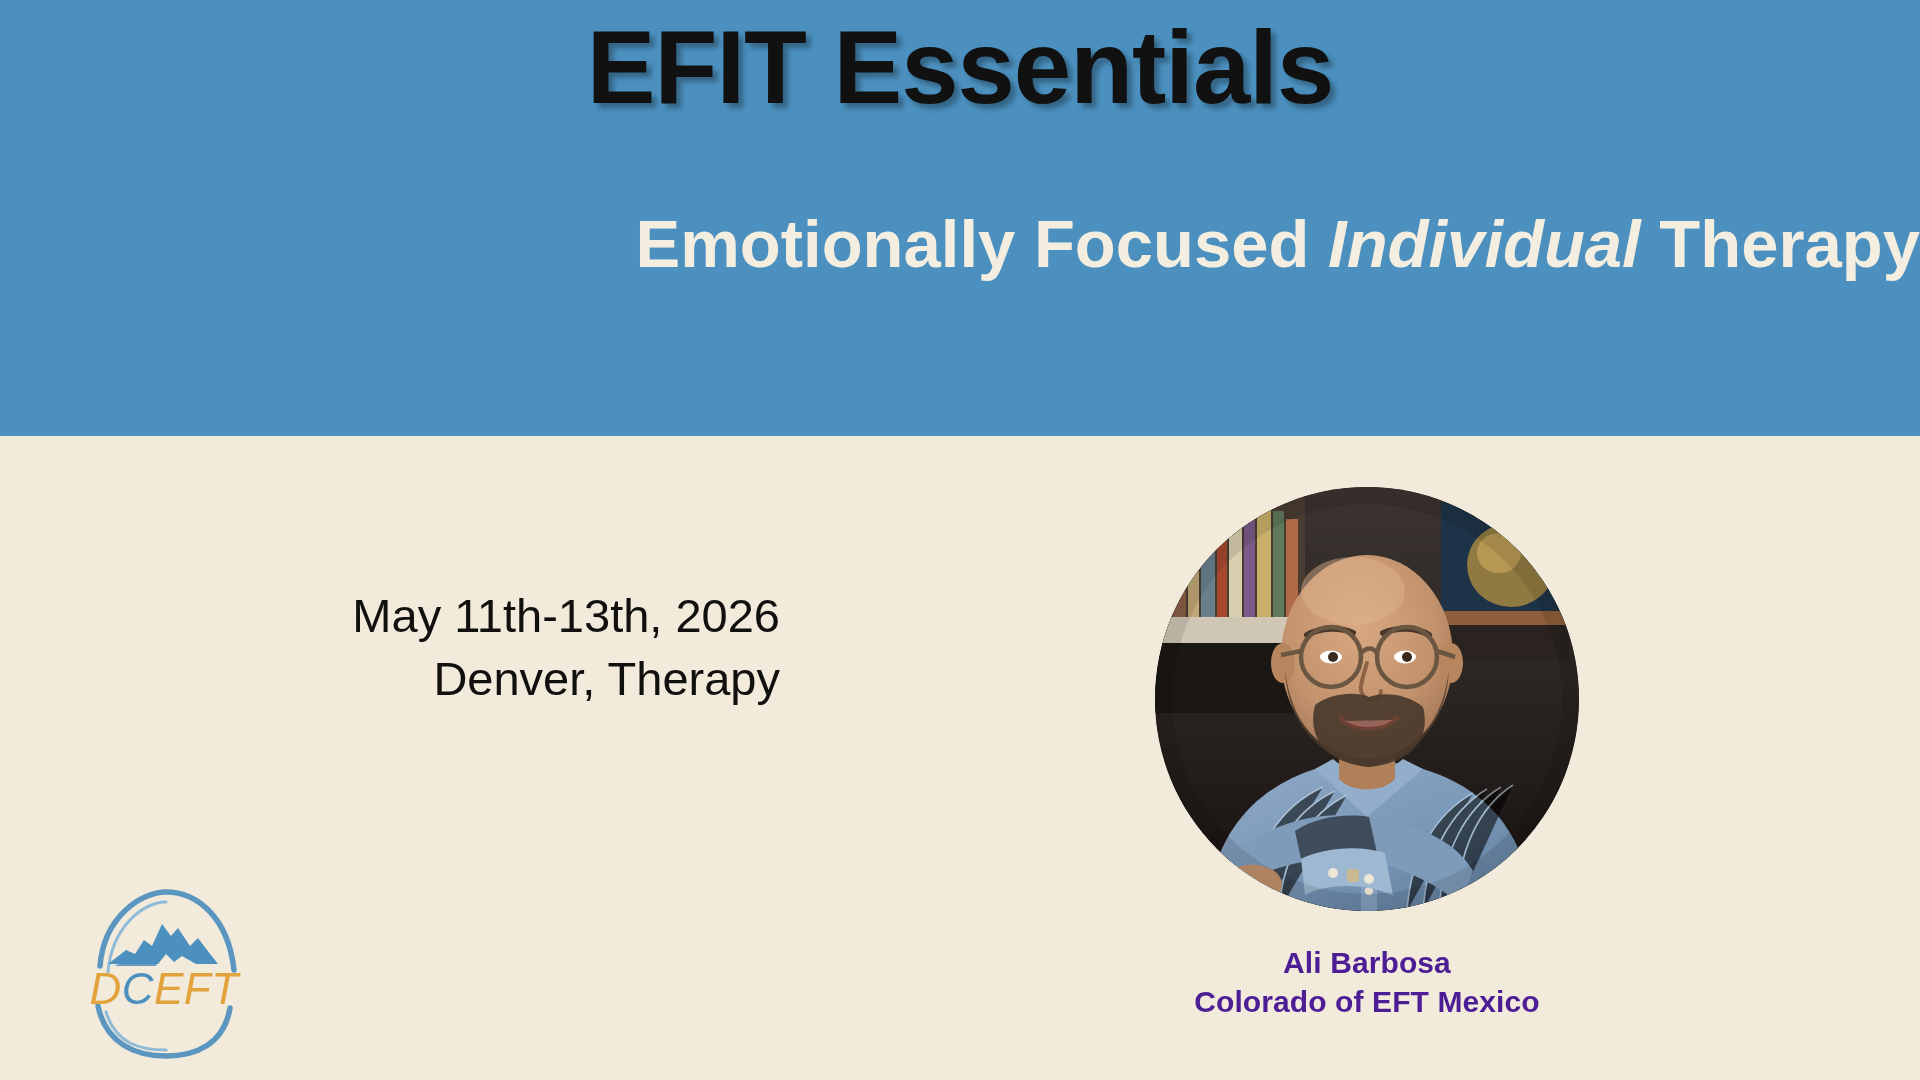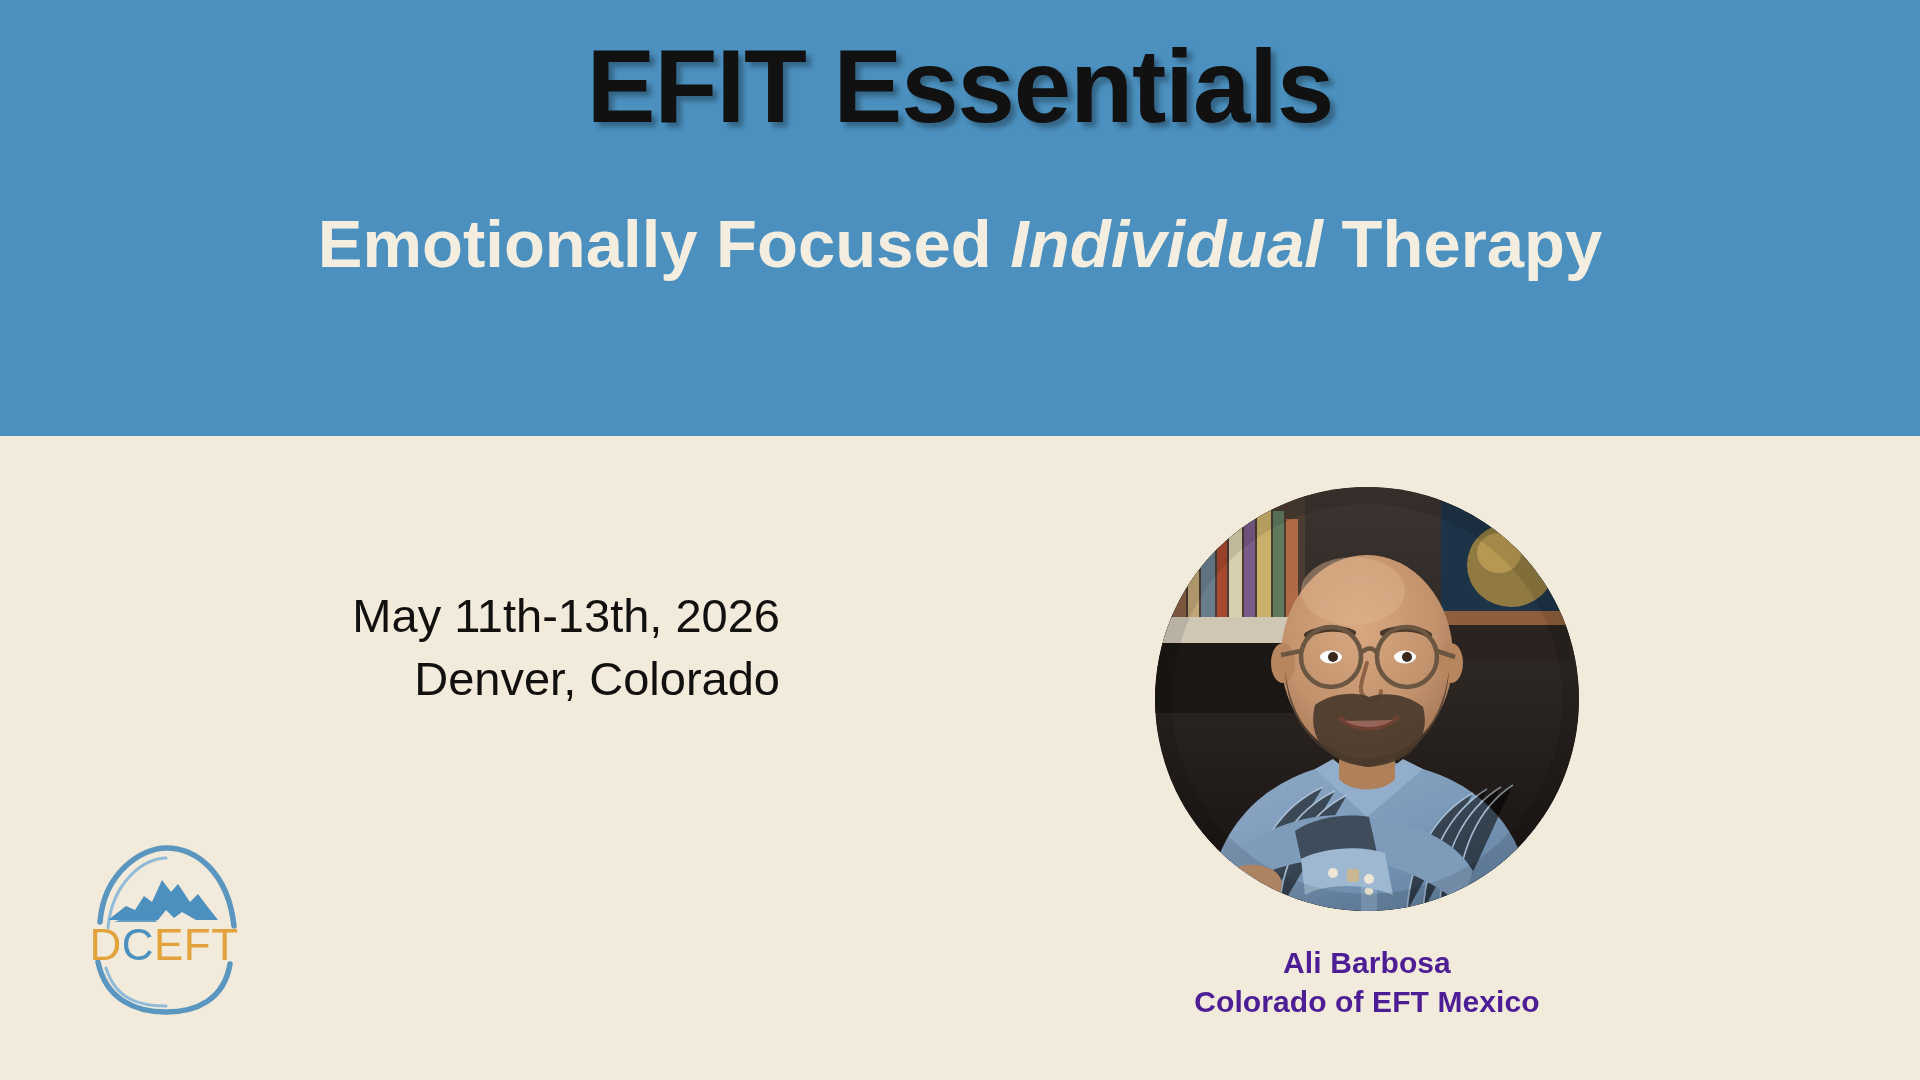--- a/index.html
+++ b/index.html
@@ -10,48 +10,48 @@
   }
   #poster { position:relative; width:1920px; height:1080px; background:#F2EADB; }
 
   
   .header-band {
     position:absolute; left:0; top:0; width:1920px; height:436px;
     background:#4B90BF;
     overflow:hidden;
   }
   .title {
-    position:absolute; left:0; top:31px; width:1920px;
+    position:absolute; left:0; top:12px; width:1920px;
     text-align:center;
     font-size:103px; font-weight:bold; letter-spacing:-1px;
     color:#111111; line-height:1.08;
     text-shadow:5px 5px 5px rgba(0,0,0,0.30);
     white-space:nowrap;
   }
   .subtitle {
     position:absolute; left:0; top:205px; width:1920px;
-    text-align:center;
+    text-align:right;
     font-size:67px; font-weight:bold; letter-spacing:0px;
     color:#F4EEE0; line-height:1.15;
     white-space:nowrap;
   }
   .subtitle .ital { font-style:italic; }
 
   
   .details {
     position:absolute; left:140px; top:585px; width:640px;
     text-align:center;
     font-size:47px; font-weight:normal;
     color:#12100E; line-height:1.33;
   }
   .details .line { display:block; white-space:nowrap;text-align:right; }
 
   
   .logo {
-    position:absolute; left:78px; top:840px; width:172px; height:175px;
+    position:absolute; left:78px; top:884px; width:172px; height:175px;font-style:italic;
   }
   .logo svg { display:block; width:172px; height:175px; }
 
   
   .portrait {
     position:absolute; left:1155px; top:487px;
     width:424px; height:424px; border-radius:50%;
     overflow:hidden;
     background:#2a2622;
   }
@@ -76,21 +76,21 @@
 
 <div id="poster">
 
   <div class="header-band">
     <div class="title">EFIT Essentials</div>
     <div class="subtitle"><span>Emotionally Focused </span><span class="ital">Individual</span><span> Therapy</span></div>
   </div>
 
   <div class="details">
     <span class="line">May 11th-13th, 2026</span>
-    <span class="line">Denver, Colorado</span>
+    <span class="line">Denver, Therapy</span>
   </div>
 
   <div class="logo">
     <svg viewBox="0 0 172 175" xmlns="http://www.w3.org/2000/svg">
 
       <path d="M22 82 C 26 32, 64 8, 88 8 C 118 8, 150 32, 156 86" fill="none" stroke="#5B96C0" stroke-width="5.5" stroke-linecap="round"></path>
       <path d="M30 88 C 34 42, 66 18, 88 18" fill="none" stroke="#8FBBD8" stroke-width="3" stroke-linecap="round"></path>
 
       <path d="M20 122 C 28 160, 58 172, 88 172 C 118 172, 146 160, 152 124" fill="none" stroke="#5B96C0" stroke-width="5.5" stroke-linecap="round"></path>
       <path d="M28 128 C 38 160, 62 166, 88 166" fill="none" stroke="#8FBBD8" stroke-width="3" stroke-linecap="round"></path>

